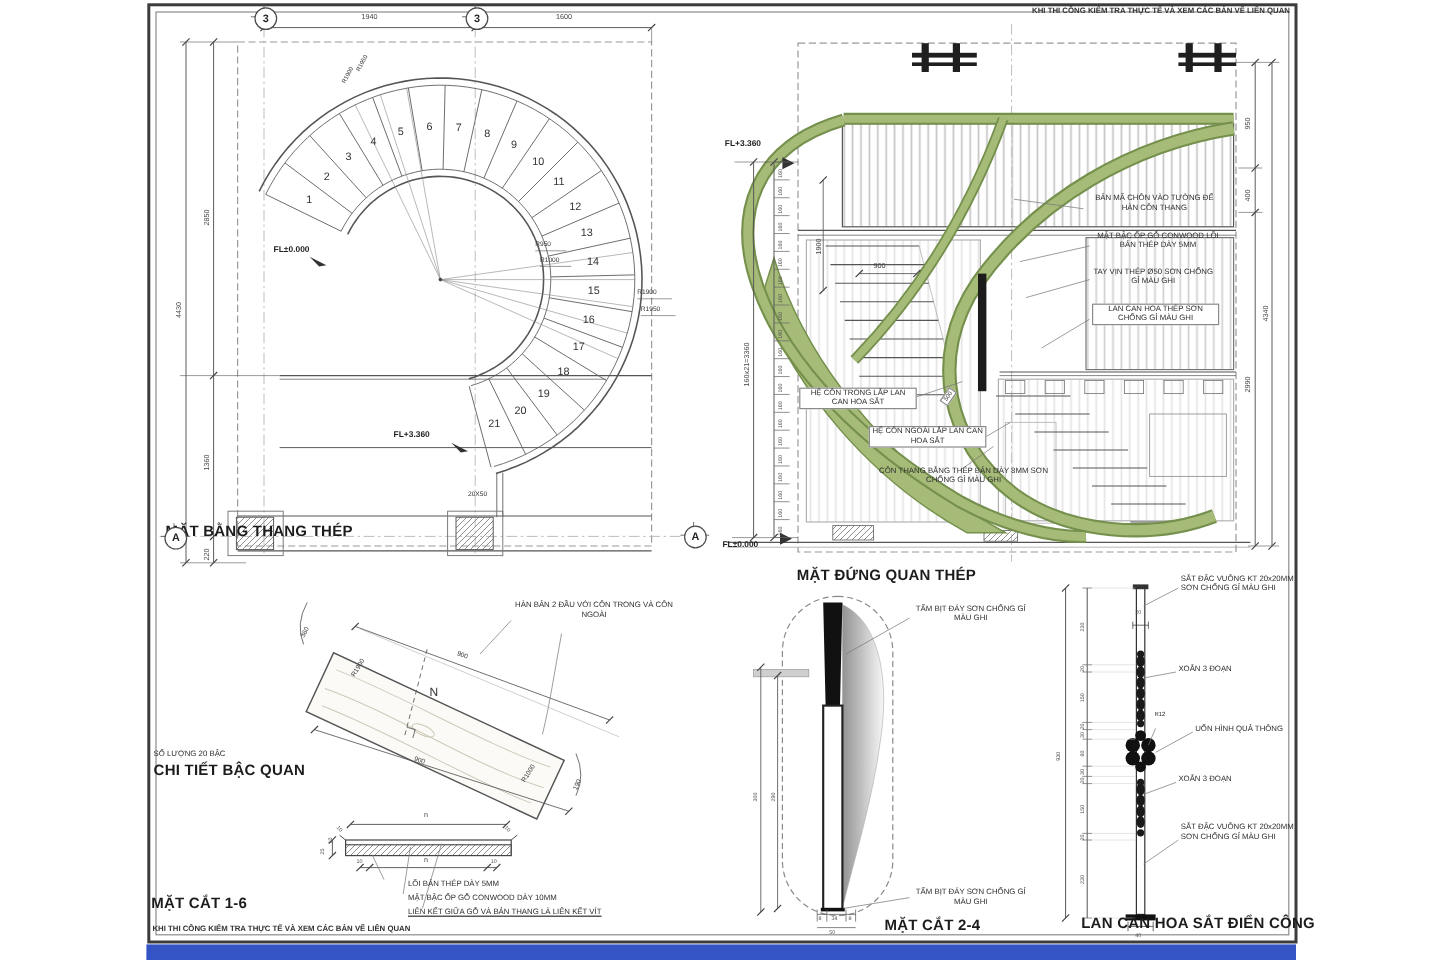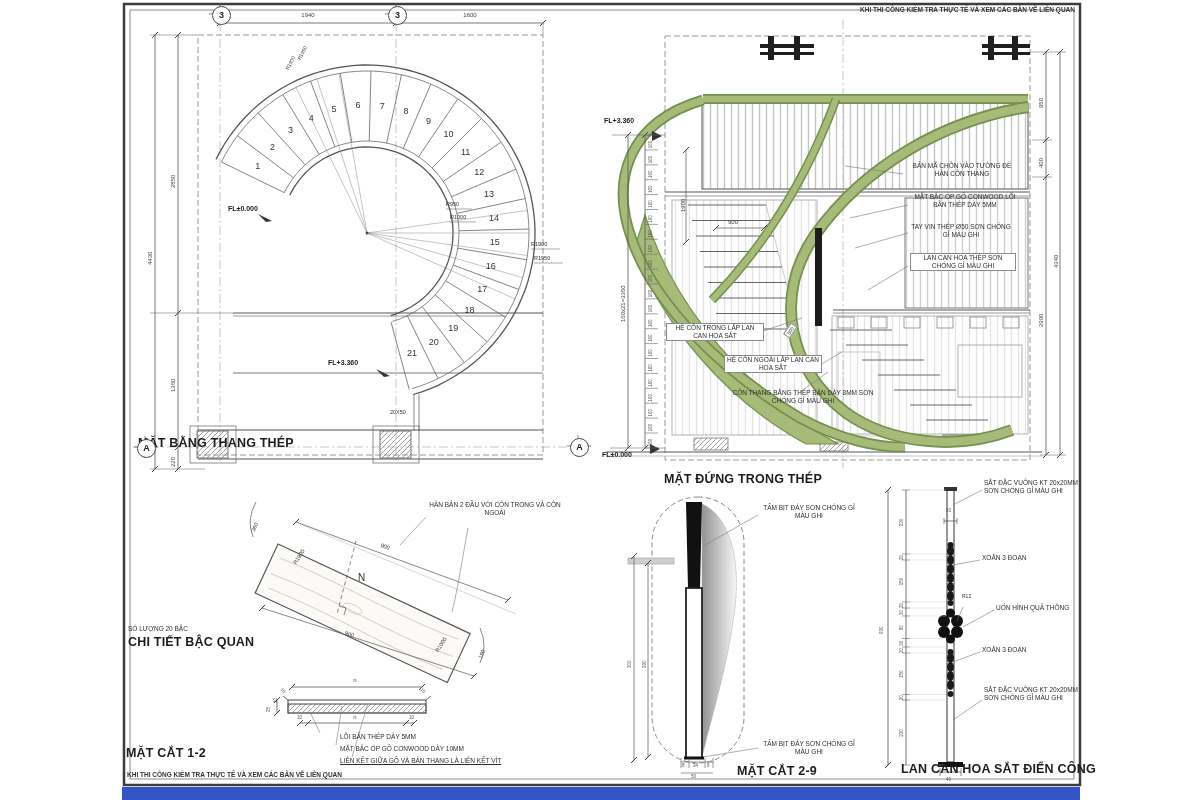--- a/index.html
+++ b/index.html
@@ -409,21 +409,21 @@
 <div class="t bold7" style="left:228px;top:205px">FL±0.000</div>
 <div class="t bold7" style="left:328px;top:359px">FL+3.360</div>
 <div class="t" style="left:446px;top:201px;font-size:5.5px">R950</div>
 <div class="t" style="left:450px;top:214px;font-size:5.5px">R1000</div>
 <div class="t" style="left:531px;top:241px;font-size:5.5px">R1900</div>
 <div class="t" style="left:534px;top:255px;font-size:5.5px">R1950</div>
 <div class="t" style="left:284px;top:68px;font-size:5px;transform:rotate(-62deg);transform-origin:0 0">R1900</div>
 <div class="t" style="left:296px;top:58px;font-size:5px;transform:rotate(-62deg);transform-origin:0 0">R1950</div>
 <div class="t" style="left:390px;top:409px;font-size:5.5px">20X50</div>
 
-<div class="t ttl" style="left:664px;top:472px">MẶT ĐỨNG TRONG THÉP</div>
+<div class="t ttl" style="left:664px;top:472px">MẶT ĐỨNG QUAN THÉP</div>
 <div class="t bold7" style="left:604px;top:117px">FL+3.360</div>
 <div class="t bold7" style="left:602px;top:451px">FL±0.000</div>
 <div class="t dim rot" style="left:620px;top:322px">160x21=3360</div>
 <div class="t dim rot" style="left:680px;top:212px">1900</div>
 <div class="t dim" style="left:728px;top:219px">900</div>
 <div class="t boxed" style="left:783px;top:334px;font-size:5px;transform:rotate(-55deg);transform-origin:0 0">500</div>
 <div class="t dim rot" style="left:1038px;top:108px">950</div>
 <div class="t dim rot" style="left:1038px;top:168px">400</div>
 <div class="t dim rot" style="left:1038px;top:327px">2990</div>
 <div class="t dim rot" style="left:1053px;top:268px">4340</div>
@@ -439,34 +439,34 @@
 <div class="t ttl" style="left:128px;top:635px">CHI TIẾT BẬC QUAN</div>
 <div class="t lbl wrap ctr" style="left:428px;top:501px;width:134px">HÀN BẢN 2 ĐẦU VỚI CÔN TRONG VÀ CÔN NGOÀI</div>
 <div class="t" style="left:382px;top:542px;font-size:5.5px;transform:rotate(21deg);transform-origin:0 0">900</div>
 <div class="t" style="left:346px;top:630px;font-size:5.5px;transform:rotate(17deg);transform-origin:0 0">900</div>
 <div class="t" style="left:250px;top:530px;font-size:5.5px;transform:rotate(-65deg);transform-origin:0 0">360</div>
 <div class="t" style="left:477px;top:657px;font-size:5.5px;transform:rotate(-65deg);transform-origin:0 0">190</div>
 <div class="t" style="left:292px;top:562px;font-size:5.5px;transform:rotate(-58deg);transform-origin:0 0">R1900</div>
 <div class="t" style="left:434px;top:650px;font-size:5.5px;transform:rotate(-58deg);transform-origin:0 0">R1000</div>
 <div class="t" style="left:358px;top:572px;font-size:10px">N</div>
 
-<div class="t ttl" style="left:126px;top:746px">MẶT CẮT 1-2</div>
+<div class="t ttl" style="left:126px;top:746px">MẶT CẮT 1-6</div>
 <div class="t dim ctr" style="left:300px;top:677px;width:110px">n</div>
 <div class="t dimxs" style="left:283px;top:687px;transform:rotate(45deg);transform-origin:0 0">10</div>
 <div class="t dimxs" style="left:423px;top:687px;transform:rotate(45deg);transform-origin:0 0">10</div>
 <div class="t dim ctr" style="left:300px;top:714px;width:110px">n</div>
 <div class="t dimxs" style="left:297px;top:715px">10</div>
 <div class="t dimxs" style="left:409px;top:715px">10</div>
 <div class="t dimxs rot" style="left:266px;top:712px">25</div>
 <div class="t dimxs rot" style="left:273px;top:703px">10</div>
 <div class="t lbl" style="left:340px;top:733px">LÕI BẢN THÉP DÀY 5MM</div>
 <div class="t lbl" style="left:340px;top:745px">MẶT BẬC ỐP GỖ CONWOOD DÀY 10MM</div>
 <div class="t lbl und" style="left:340px;top:757px">LIÊN KẾT GIỮA GỖ VÀ BẢN THANG LÀ LIÊN KẾT VÍT</div>
 
-<div class="t ttl" style="left:737px;top:764px">MẶT CẮT 2-9</div>
+<div class="t ttl" style="left:737px;top:764px">MẶT CẮT 2-4</div>
 <div class="t lbl wrap ctr" style="left:758px;top:504px;width:102px">TẤM BỊT ĐÁY SƠN CHỐNG GỈ MÀU GHI</div>
 <div class="t lbl wrap ctr" style="left:758px;top:740px;width:102px">TẤM BỊT ĐÁY SƠN CHỐNG GỈ MÀU GHI</div>
 <div class="t dimxs rot" style="left:627px;top:668px">300</div>
 <div class="t dimxs rot" style="left:642px;top:668px">290</div>
 <div class="t dimxs" style="left:682px;top:763px">8</div>
 <div class="t dimxs" style="left:693px;top:763px">34</div>
 <div class="t dimxs" style="left:707px;top:763px">8</div>
 <div class="t dimxs" style="left:691px;top:774px">50</div>
 
 <div class="t ttl" style="left:901px;top:762px">LAN CAN HOA SẮT ĐIỂN CÔNG</div>

